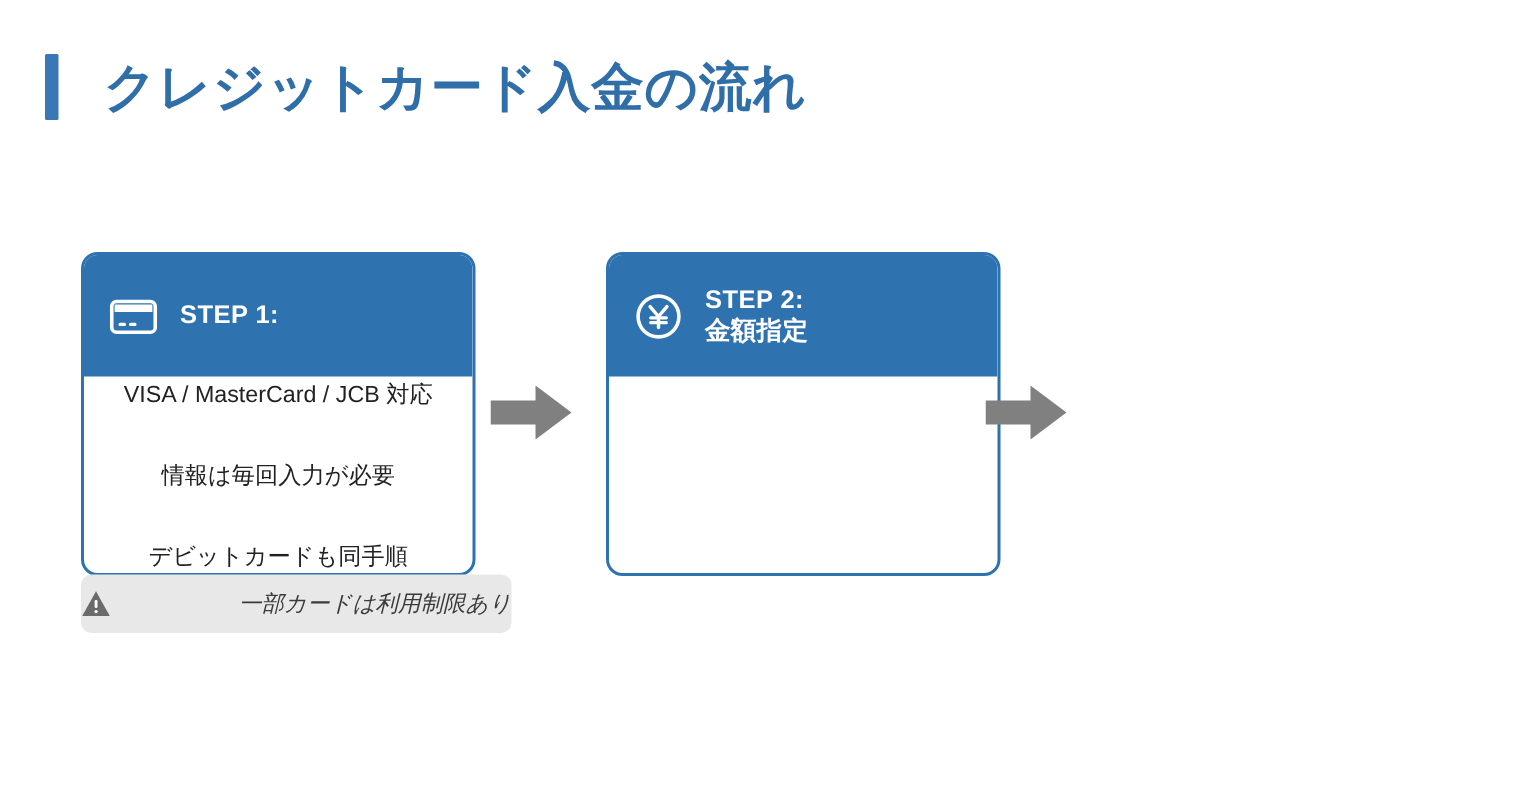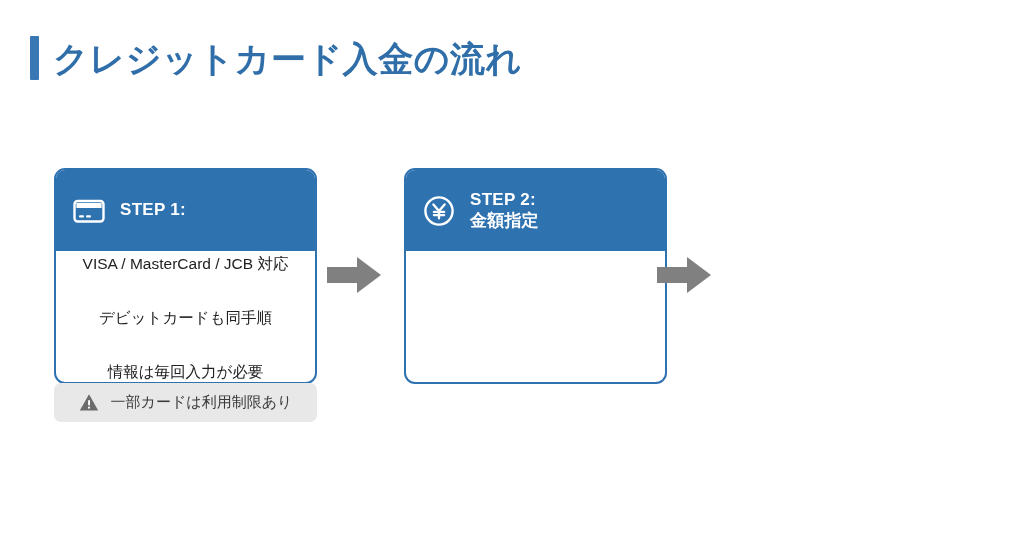--- a/index.html
+++ b/index.html
@@ -17,21 +17,21 @@
     -webkit-font-smoothing: antialiased;
   }
 
   
   .title-row {
     position: absolute;
     left: 30px;
     top: 36px;
     display: flex;
     align-items: center;
-    gap: 14px;
+    gap: 30px;
     justify-content: center;
   }
   .title-accent {
     width: 9px;
     height: 44px;
     background: #3a78b5;
     border-radius: 1px;
     flex: none;
   }
   .title-text {
@@ -140,29 +140,30 @@
     width: 54px;
     height: 36px;
   }
   .arrow svg { display: block; }
 
   
   .note {
     position: absolute;
     left: 54px;
     top: 383px;
-    width: 263px;
+    width: 287px;
     height: 39px;
     background: #e8e8e8;
     border-radius: 7px;
     display: flex;
     align-items: center;
-    justify-content: center;
+    justify-content: space-between;
     gap: 12px;
     box-sizing: border-box;
+    font-style: italic;
   }
   .note-icon { width: 20px; height: 19px; flex: none; }
   .note-icon svg { display: block; }
   .note-text {
     font-size: 15px;
     color: #3b3b3b;
     white-space: nowrap;
   }
 </style>
 </head>
@@ -185,22 +186,22 @@
             <rect x="9" y="23.2" width="5" height="2.2" rx="1" fill="#ffffff"></rect>
             <rect x="16" y="23.2" width="5" height="2.2" rx="1" fill="#ffffff"></rect>
           </svg>
         </div>
         <div class="card-heading">
           <span class="step-label">STEP 1:</span>
         </div>
       </div>
       <div class="card-body">
         <span>VISA / MasterCard / JCB 対応</span>
+        <span>情報は毎回入力が必要</span>
         <span>デビットカードも同手順</span>
-        <span>情報は毎回入力が必要</span>
       </div>
     </div>
   </div>
 
   <div class="arrow" style="left:327px;">
     <svg width="54" height="36" viewBox="0 0 54 36">
       <polygon points="0,10 30,10 30,0 54,18 30,36 30,26 0,26" fill="#808080"></polygon>
     </svg>
   </div>
 

